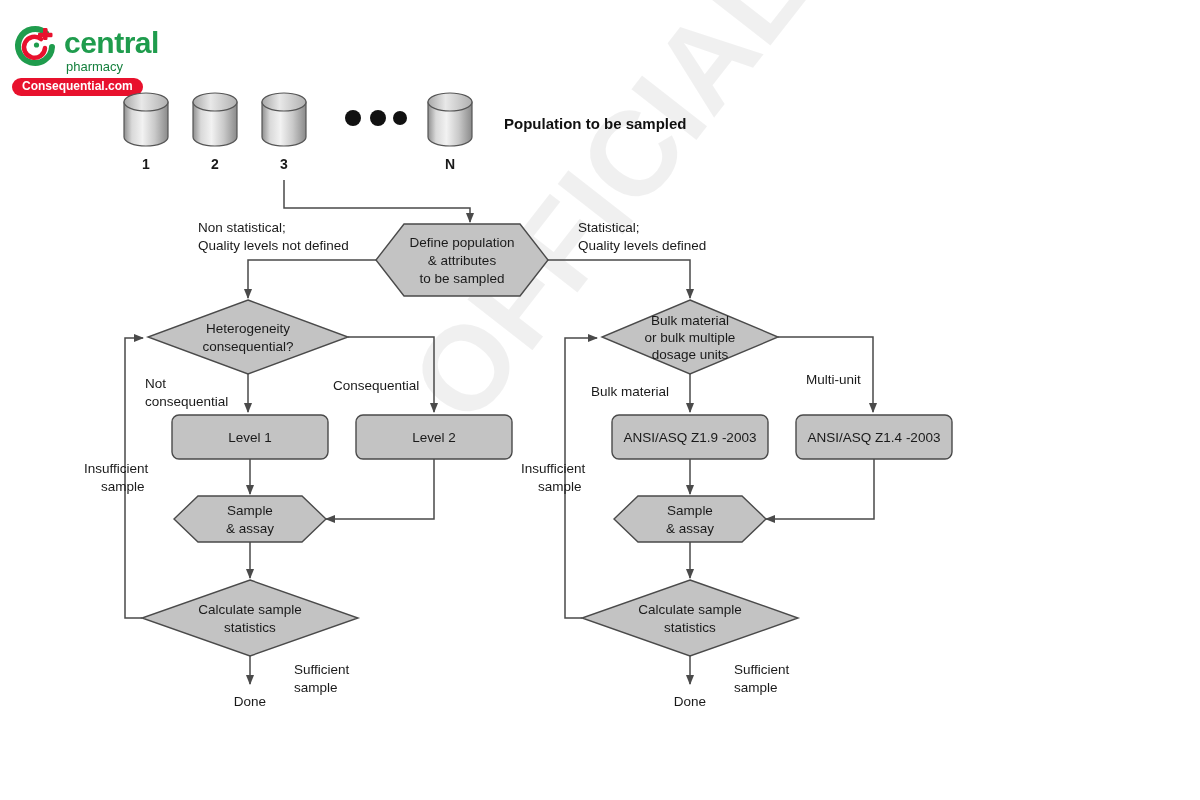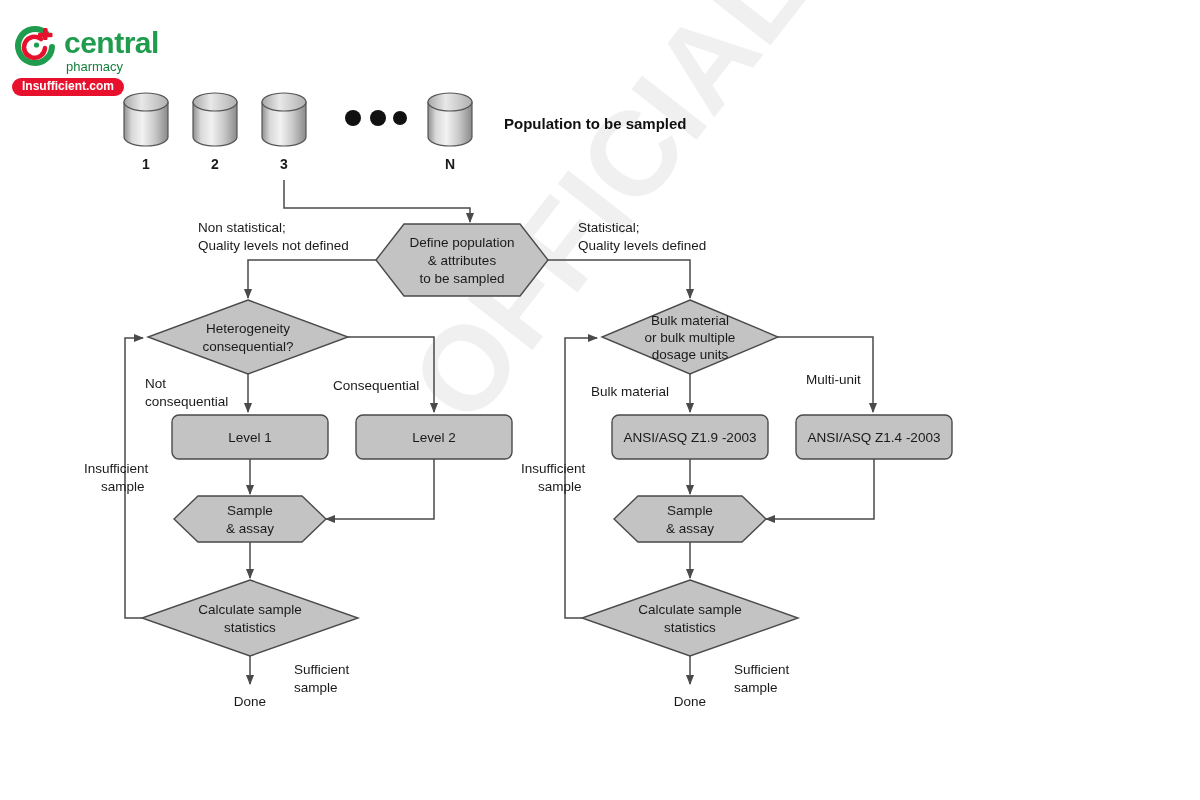--- a/index.html
+++ b/index.html
@@ -136,21 +136,21 @@
   <div class="logo-block">
     <svg class="logo-mark" viewBox="0 0 46 46">
       <path d="M34 9 A17 17 0 1 0 40 23" fill="none" stroke="#1f9c4d" stroke-width="6" stroke-linecap="round"></path>
       <path d="M29 15 A10.5 10.5 0 1 0 33 24" fill="none" stroke="#e8112d" stroke-width="4.5" stroke-linecap="round"></path>
       <rect x="31" y="4" width="4.5" height="12" rx="1.2" fill="#e8112d"></rect>
       <rect x="26" y="8.8" width="14.5" height="4.5" rx="1.2" fill="#e8112d"></rect>
       <circle cx="24.5" cy="21" r="2.6" fill="#1f9c4d"></circle>
     </svg>
     <div class="logo-text-central">central</div>
     <div class="logo-text-pharmacy">pharmacy</div>
-    <div class="logo-badge">Insufficient.com</div>
+    <div class="logo-badge">Consequential.com</div>
   </div>
 
   <svg id="flow-svg" viewBox="0 0 1200 800">
     <defs>
       <marker id="arrow" viewBox="0 0 10 10" refX="9" refY="5" markerWidth="7" markerHeight="7" orient="auto-start-reverse">
         <path d="M 0 1 L 10 5 L 0 9 z" fill="#4a4a4a"></path>
       </marker>
       <linearGradient id="cylBody" x1="0" y1="0" x2="1" y2="0">
         <stop offset="0%" stop-color="#8f8f8f"></stop>
         <stop offset="18%" stop-color="#d9d9d9"></stop>

